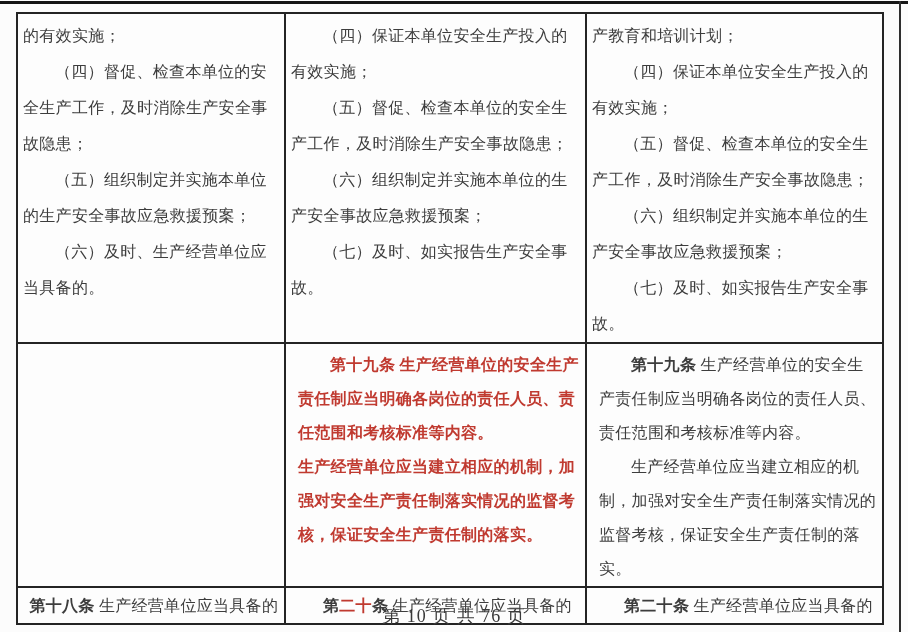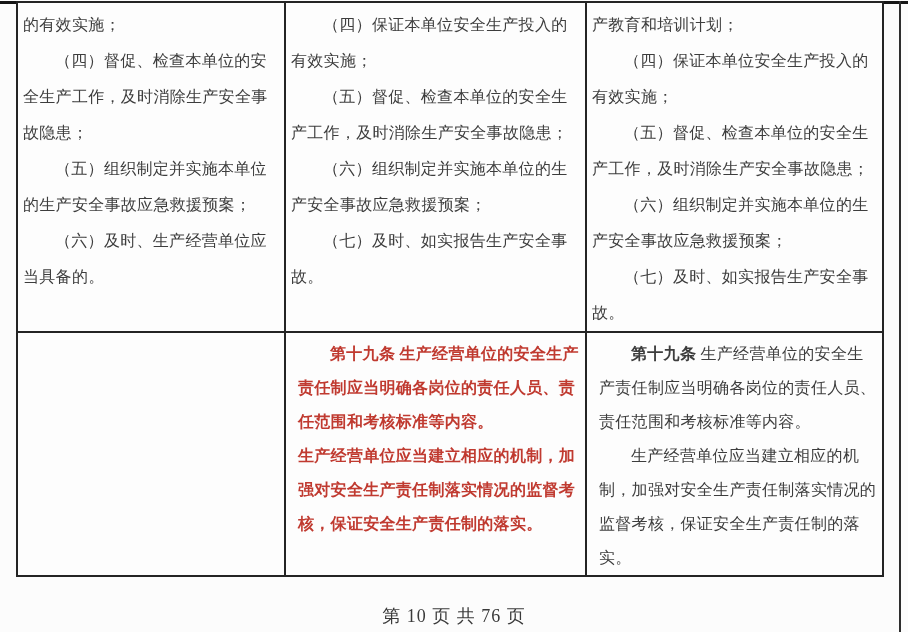--- a/index.html
+++ b/index.html
@@ -18,21 +18,21 @@
   .page{position:relative;width:908px;height:632px;}
   .top-rule{
     position:absolute;top:1px;left:0;width:908px;height:3px;
     background:#161616;
   }
   .right-rule{
     position:absolute;top:1px;left:899px;width:2px;height:631px;
     background:#2e2e2e;
   }
   table.law{
-    position:absolute;left:16px;top:1px;
+    position:absolute;left:16px;top:12px;
     width:866px;
     border-collapse:collapse;
     table-layout:fixed;
     background:#fdfdfd;
   }
   table.law td{
     border:2px solid var(--border);
     vertical-align:top;
     padding:4px 4px 0 5px;
     overflow:hidden;
@@ -101,17 +101,28 @@
           <td></td>
           <td>
             <p class="cellp ind2"><span class="b rd">第十九条 </span><span class="b rd">生产经营单位的安全生产责任制应当明确各岗位的责任人员、责任范围和考核标准等内容。</span></p>
             <p class="cellp ind0"><span class="b rd">生产经营单位应当建立相应的机制，加强对安全生产责任制落实情况的监督考核，保证安全生产责任制的落实。</span></p>
           </td>
           <td>
             <p class="cellp ind2"><span class="b">第十九条 </span><span>生产经营单位的安全生产责任制应当明确各岗位的责任人员、责任范围和考核标准等内容。</span></p>
             <p class="cellp ind2"><span>生产经营单位应当建立相应的机制，加强对安全生产责任制落实情况的监督考核，保证安全生产责任制的落实。</span></p>
           </td>
         </tr>
+        <tr class="r2">
+          <td>
+            <p class="cellp ind1"><span class="b">第十八条 </span><span>生产经营单位应当具备的</span></p>
+          </td>
+          <td>
+            <p class="cellp ind2"><span class="b">第</span><span class="b rd">二十</span><span class="b">条 </span><span>生产经营单位应当具备的</span></p>
+          </td>
+          <td>
+            <p class="cellp ind2"><span class="b">第二十条 </span><span>生产经营单位应当具备的</span></p>
+          </td>
+        </tr>
       </tbody>
   </table>
 
   <div class="footer">第 10 页 共 76 页</div>
 </div>
 
 </body></html>

